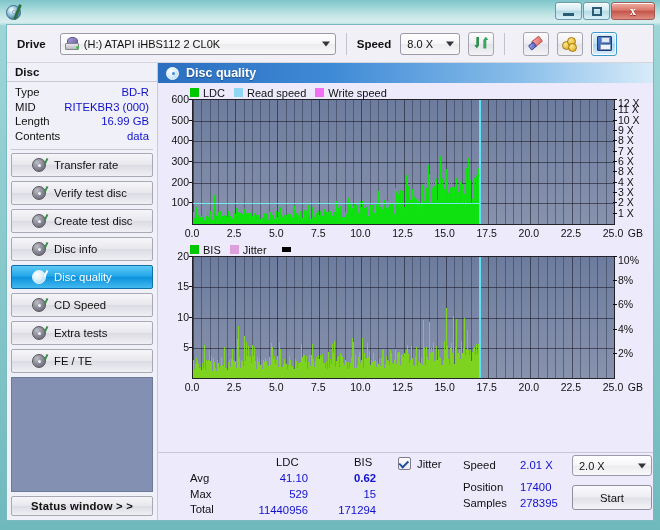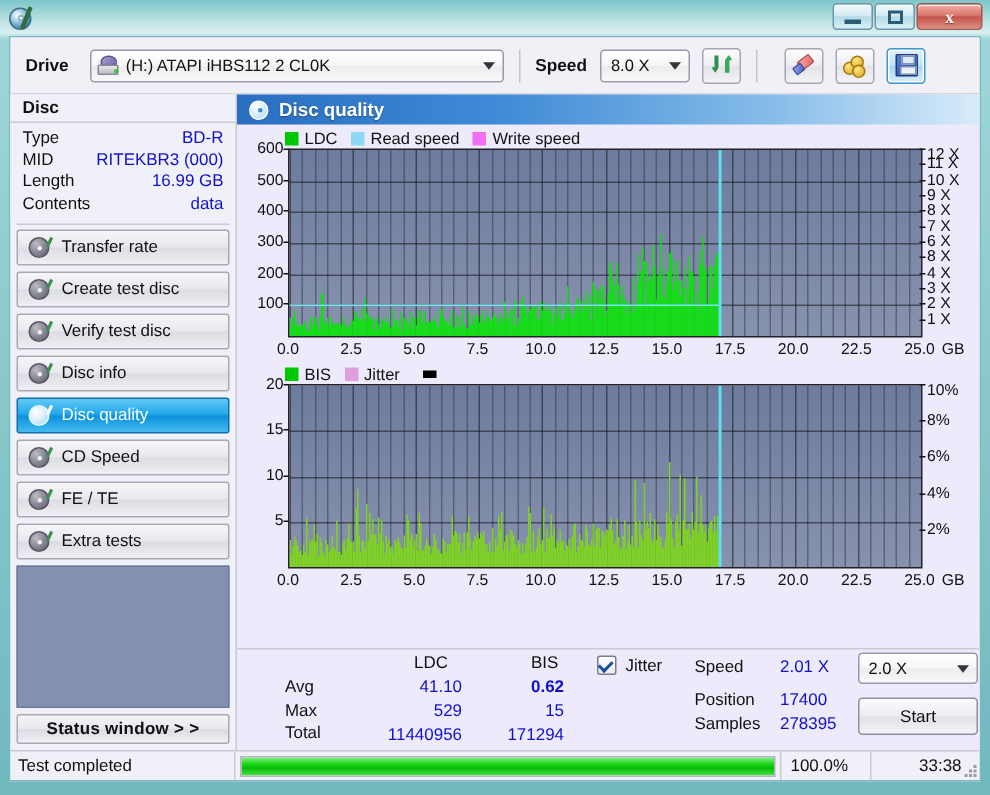--- a/index.html
+++ b/index.html
@@ -149,21 +149,21 @@
     border-bottom: 1px solid #c9c9d6;
   }
   .disc-info { padding: 3px 8px 4px 8px; background: #f0f0f8; }
   .disc-row { display: flex; justify-content: space-between; font-size: 11.3px; line-height: 14.5px; }
   .disc-row .k { color: #111; }
   .disc-row .v { color: #1111cc; font-weight: normal; }
   .nav-sep { height: 1px; background: #c9c9d6; margin: 2px 4px 3px 4px; }
 
   .navlist { padding: 0 4px; display: flex; flex-direction: column; gap: 4px; }
   .navbtn {
-    height: 24px; display: flex; align-items: center; padding-left: 7px; gap: 8px;
+    height: 24px; display: flex; align-items: center; padding-left: 20px; gap: 8px;
     border: 1px solid #a9a9b6; border-radius: 2px;
     background: linear-gradient(to bottom,#f6f6f9 0%,#e7e7ed 48%,#dcdce4 52%,#efeff4 100%);
     font-size: 11.3px; color: #111;
   }
   .navbtn.selected {
     border: 1px solid #0f6fa8;
     background: linear-gradient(to bottom,#5fc9f5 0%,#24a8ea 45%,#0d92dd 52%,#43baf0 100%);
     color: #ffffff;
   }
   .nav-ico {
@@ -399,27 +399,27 @@
           <div class="navbtn">
             <span class="nav-ico">
                 <i class="tick"></i>
               </span>
             <span>Transfer rate</span>
           </div>
           <div class="navbtn">
             <span class="nav-ico">
                 <i class="tick"></i>
               </span>
-            <span>Create test disc</span>
+            <span>Verify test disc</span>
           </div>
           <div class="navbtn">
             <span class="nav-ico">
                 <i class="tick"></i>
               </span>
-            <span>Verify test disc</span>
+            <span>Create test disc</span>
           </div>
           <div class="navbtn">
             <span class="nav-ico">
                 <i class="tick"></i>
               </span>
             <span>Disc info</span>
           </div>
           <div class="navbtn selected">
             <span class="nav-ico">
                 <i class="tick"></i>
@@ -429,27 +429,27 @@
           <div class="navbtn">
             <span class="nav-ico">
                 <i class="tick"></i>
               </span>
             <span>CD Speed</span>
           </div>
           <div class="navbtn">
             <span class="nav-ico">
                 <i class="tick"></i>
               </span>
-            <span>FE / TE</span>
+            <span>Extra tests</span>
           </div>
           <div class="navbtn">
             <span class="nav-ico">
                 <i class="tick"></i>
               </span>
-            <span>Extra tests</span>
+            <span>FE / TE</span>
           </div>
         </div>
         <div class="left-filler"></div>
         <div class="status-window-btn">Status window &gt; &gt;</div>
       </div>
 
       <div class="rightpanel">
         <div class="panel-title">
           <span class="pt-ico"></span>
           <span>Disc quality</span>
@@ -1294,34 +1294,14 @@
 
           <div class="stat-combo" style="left:414px;top:2px;">
             <span>2.0 X</span>
             <div class="combo-arrow"></div>
           </div>
           <div class="start-btn" style="left:414px;top:32px;">Start</div>
         </div>
       </div>
     </div>
 
-    <div class="statusbar">
-      <div class="sb-msg">Test completed</div>
-      <div class="sb-progwrap">
-        <div class="sb-prog">
-            <div class="fill" id="progFill" style="width: 100%;"></div>
-          </div>
-      </div>
-      <div class="sb-pct">100.0%</div>
-      <div class="sb-time">
-        <span>33:38</span>
-        <span class="sb-grip">
-          <i style="right:0;bottom:0"></i>
-            <i style="right:3px;bottom:0"></i>
-            <i style="right:6px;bottom:0"></i>
-          <i style="right:0;bottom:3px"></i>
-            <i style="right:3px;bottom:3px"></i>
-            <i style="right:0;bottom:6px"></i>
-        </span>
-      </div>
-    </div>
   </div>
 </div>
 
 </body></html>

